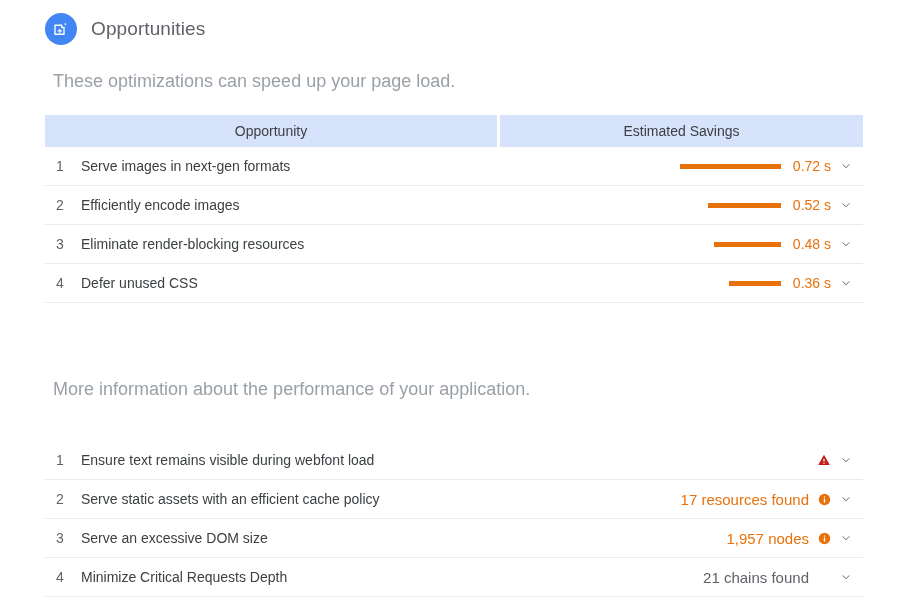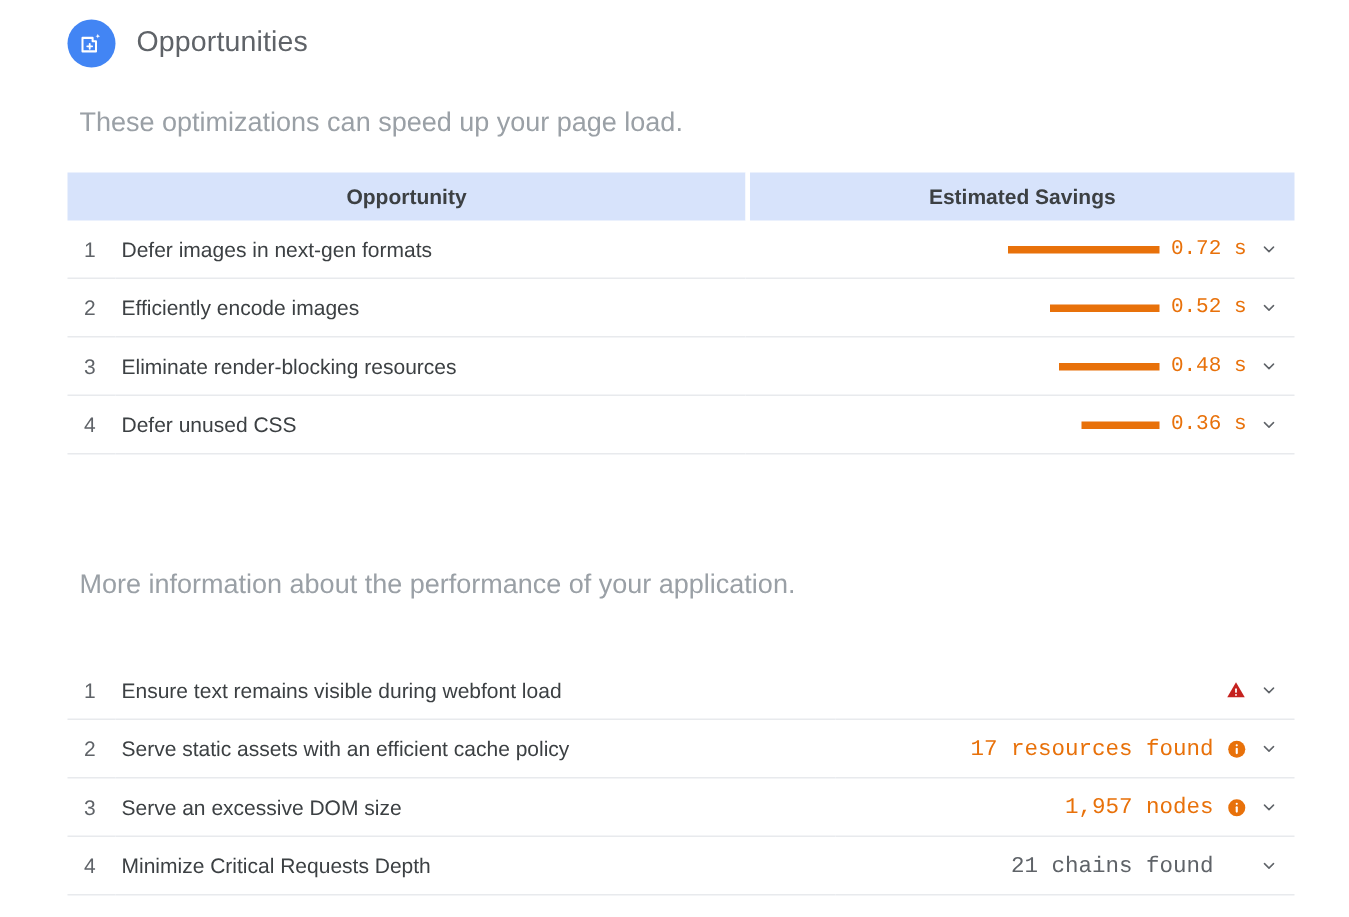--- a/index.html
+++ b/index.html
@@ -53,21 +53,21 @@
 
   
   .lh-table {
     width: 818px;
     border-collapse: collapse;
     table-layout: fixed;
   }
   .lh-thead-row th {
     background: #d7e3fb;
     font-size: 14px;
-    font-weight: 700;
+    font-weight: 400;
     color: #3c4043;
     height: 32px;
     vertical-align: middle;
     text-align: center;
     padding: 0;
   }
   .col-gap {
     width: 3px;
     background: #ffffff !important;
     padding: 0;
@@ -91,21 +91,20 @@
     font-size: 14px;
     padding-left: 4px !important;
     white-space: nowrap;
     overflow: hidden;
     text-overflow: ellipsis;
   }
   .cell-value {
     text-align: right;
     padding-right: 10px !important;
     white-space: nowrap;
-    font-family: Liberation Mono, monospace;
   }
   .value-wrap {
     display: flex;
     align-items: center;
     justify-content: flex-end;
     gap: 8px;
   }
   .bar-track {
     width: 105px;
     display: flex;
@@ -187,21 +186,21 @@
       <tr class="lh-thead-row">
         <th colspan="2">Opportunity</th>
         <th class="col-gap"></th>
         <th>Estimated Savings</th>
       </tr>
     </thead>
     <tbody>
 
       <tr class="lh-row">
         <td class="cell-index">1</td>
-        <td class="cell-title">Defer images in next-gen formats</td>
+        <td class="cell-title">Serve images in next-gen formats</td>
         <td></td>
         <td class="cell-value">
           <div class="value-wrap">
             <span class="bar-track">
               <span class="bar" style="width:101px"></span>
             </span>
             <span class="savings-text">0.72 s</span>
             <span class="chev">
               <svg width="12" height="12" viewBox="0 0 24 24">
                   <path d="M6 9.5l6 6 6-6" fill="none" stroke="#5f6368" stroke-width="2" stroke-linecap="round" stroke-linejoin="round"></path>

